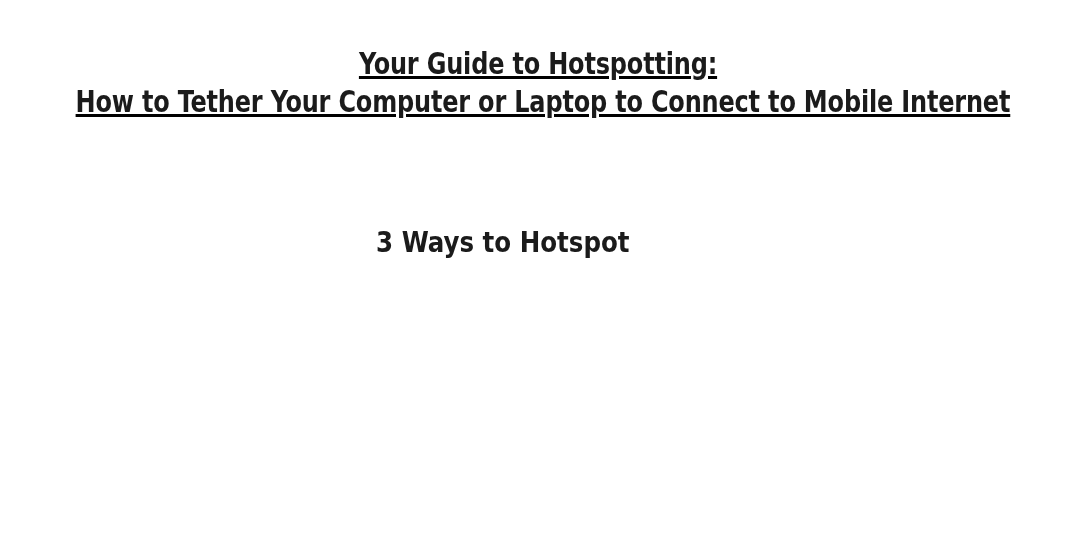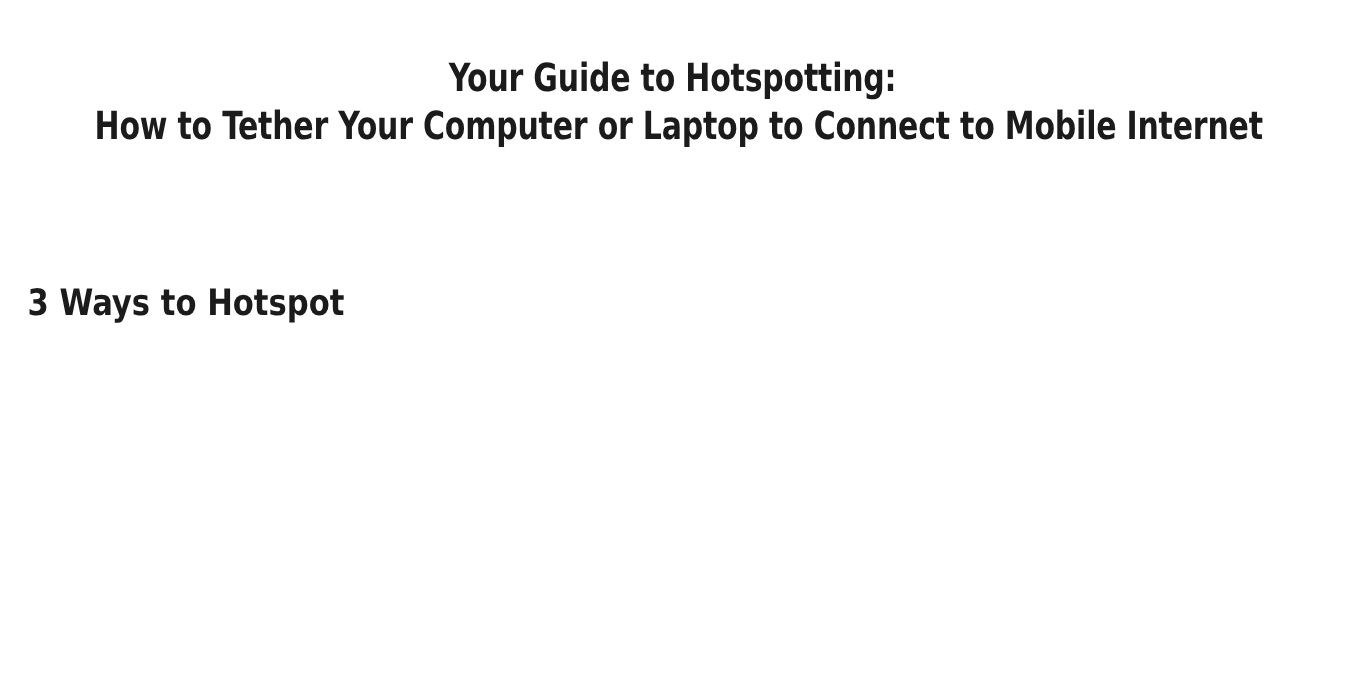--- a/index.html
+++ b/index.html
@@ -22,20 +22,21 @@
     background: #ffffff;
   }
 
   
   .title-block {
     position: absolute;
     left: 0;
     top: 44px;
     width: 1080px;
     text-align: center;
+    text-decoration: underline;
   }
   .title-line {
     display: block;
     font-family: "DejaVu Sans Condensed", "Liberation Sans Narrow", "Liberation Sans", sans-serif;
     font-weight: bold;
     font-size: 31px;
     line-height: 38px;
     letter-spacing: -0.2px;
     color: #1b1b1b;
     transform: scaleX(0.86);
@@ -48,21 +49,21 @@
   .title-line-2 {
     margin-left: 0px;
   }
 
   
   .subtitle-block {
     position: absolute;
     left: 0;
     top: 224px;
     width: 992px;
-    text-align: left;
+    text-align: center;
   }
   .subtitle {
     display: inline-block;
     font-family: "DejaVu Sans Condensed", "Liberation Sans Narrow", "Liberation Sans", sans-serif;
     font-weight: bold;
     font-size: 29px;
     line-height: 36px;
     color: #1b1b1b;
     letter-spacing: 0px;
     transform: scaleX(0.94);

